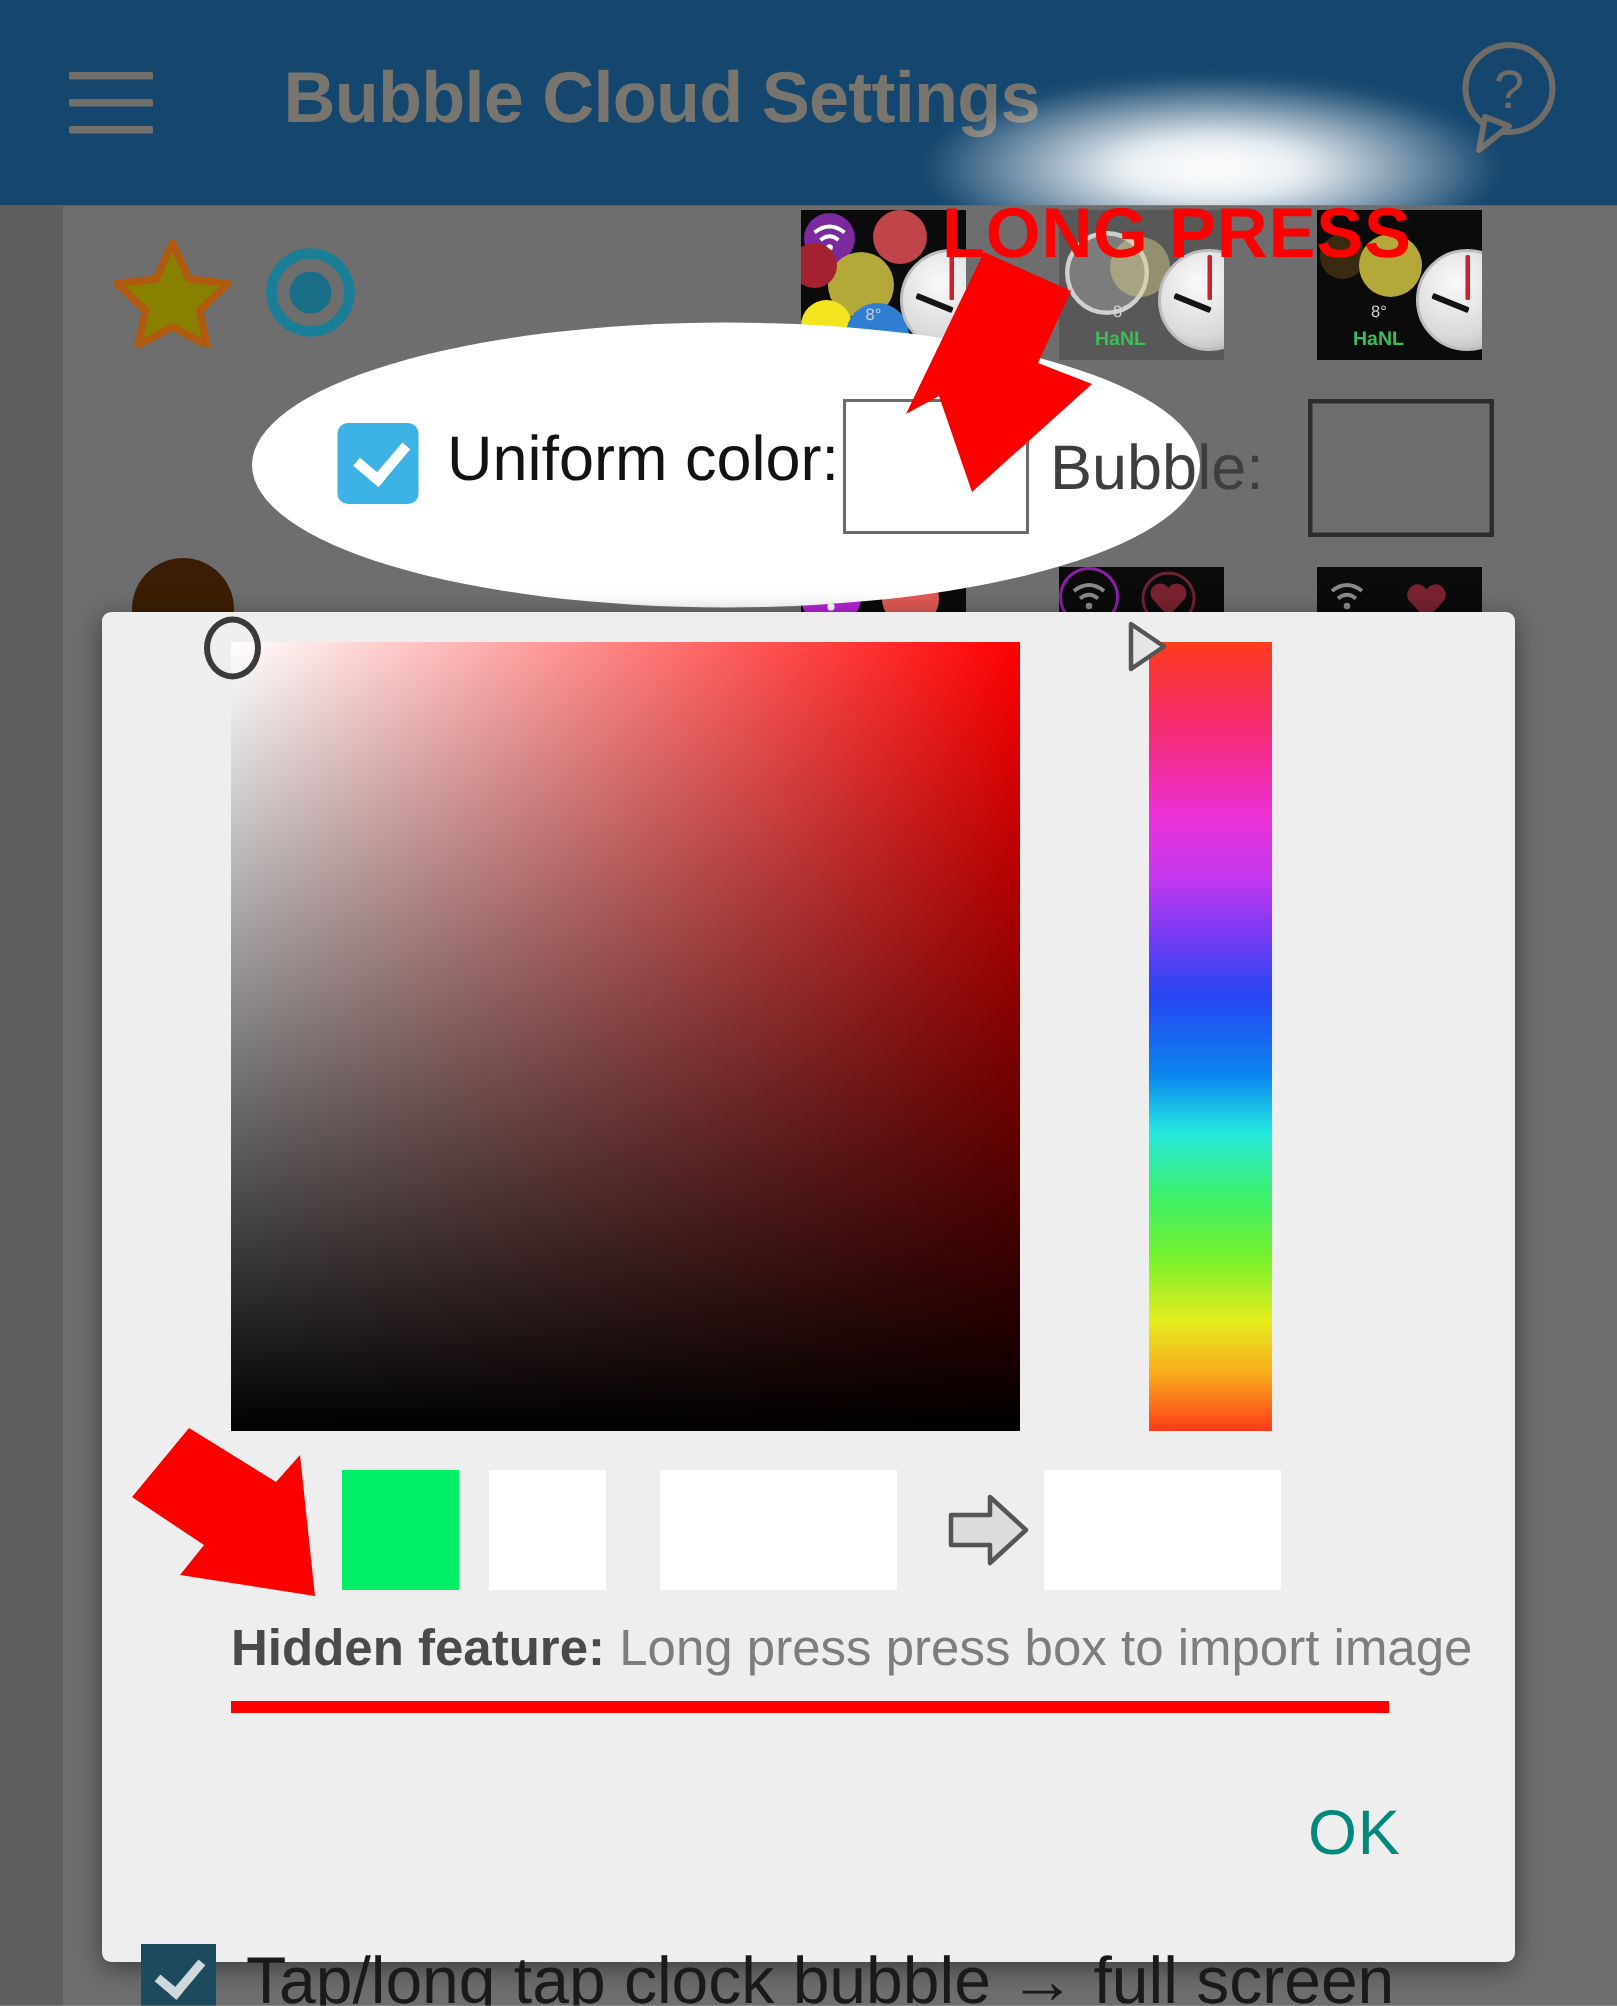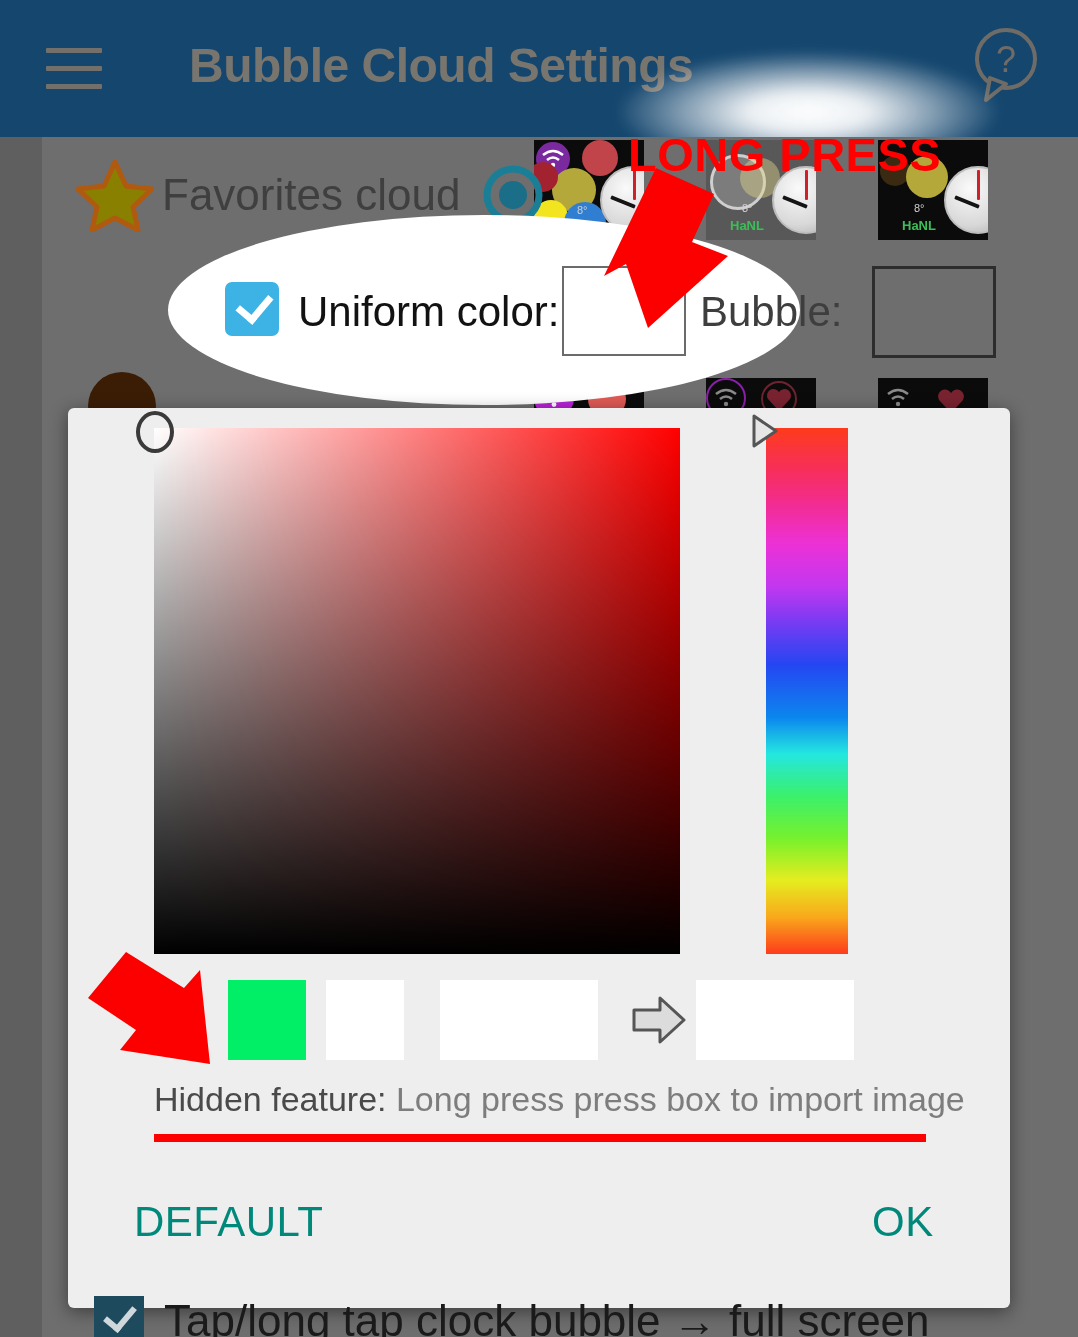--- a/index.html
+++ b/index.html
@@ -80,21 +80,21 @@
 
   .wifi-glyph { position: absolute; }
 
   
   .ellipse-hl {
     position: absolute; left: 168px; top: 215px; width: 632px; height: 190px;
     background: #ffffff; border-radius: 50%;
   }
 
   .uniform-row {
-    position: absolute; left: 225px; top: 282px; display: flex; align-items: flex-end;
+    position: absolute; left: 225px; top: 282px; display: flex; align-items: flex-start;
   }
   .cb-blue {
     width: 54px; height: 54px; background: #3cb2e5; border-radius: 7px;
     position: relative; flex: 0 0 auto;
   }
   .cb-blue:after {
     content:""; position: absolute; left: 13px; top: 12px;
     width: 26px; height: 15px; border-left: 7px solid #fff; border-bottom: 7px solid #fff;
     transform: rotate(-50deg);
   }
@@ -157,21 +157,21 @@
   .sw-green { left: 160px; width: 78px; height: 80px; background: #00ef66; }
   .sw-w1   { left: 258px; width: 78px; height: 80px; background: #ffffff; }
   .sw-w2   { left: 372px; width: 158px; height: 80px; background: #ffffff; }
   .sw-arrow{ left: 562px; top: 22px; width: 58px; height: 56px; }
   .sw-w3   { left: 628px; width: 158px; height: 80px; background: #ffffff; }
 
   .hint-line {
     position: absolute; left: 86px; top: 672px; width: 780px;
     font-size: 34px; color: #7d7d7d; white-space: nowrap;
   }
-  .hint-line b { color: #4a4a4a; font-weight: normal; }
+  .hint-line b { color: #4a4a4a; font-weight: bold; }
   .hint-underline {
     position: absolute; left: 86px; top: 726px; width: 772px; height: 8px; background: #ff0000;
   }
 
   .btn-row { position: absolute; left: 0; top: 790px; width: 942px; height: 80px; }
   .dlg-btn {
     position: absolute; top: 0;
     font-size: 42px; color: #00897b; letter-spacing: 0.5px;
     background: none; border: 0; font-family: "Liberation Sans", sans-serif;
     cursor: pointer;
@@ -289,21 +289,20 @@
       </svg>
     </div>
   </div>
 
   <div style="position:absolute;left:88px;top:372px;width:68px;height:68px;border-radius:50%;background:#3b1d05;"></div>
 
   <div class="row-favorites">
     <svg class="star-icon" viewBox="0 0 78 74">
       <path d="M39 4 L50 28 L76 31 L57 49 L62 72 L39 60 L16 72 L21 49 L2 31 L28 28 Z" fill="#8a8000" stroke="#b05a10" stroke-width="5" stroke-linejoin="round"></path>
     </svg>
-    <div class="fav-label">Favorites cloud</div>
     <svg class="radio-sel" viewBox="0 0 62 62">
       <circle cx="31" cy="31" r="26" fill="none" stroke="#1b7e97" stroke-width="7"></circle>
       <circle cx="31" cy="31" r="14" fill="#1b6e87"></circle>
     </svg>
   </div>
 
   <div class="ellipse-hl"></div>
 
   <div class="uniform-row">
     <div class="cb-blue"></div>
@@ -335,21 +334,20 @@
       </svg>
       <div class="swatch sw-w3"></div>
     </div>
 
     <div class="hint-line">
       <b>Hidden feature:</b><span> Long press press box to import image</span>
     </div>
     <div class="hint-underline"></div>
 
     <div class="btn-row">
-      <button class="dlg-btn btn-default">DEFAULT</button>
       <button class="dlg-btn btn-ok">OK</button>
     </div>
   </div>
 
   <svg class="arrow-bottom" viewBox="0 0 135 125">
     <polygon points="38,0 96,36 112,18 122,112 32,98 48,78 0,46" fill="#fc0000"></polygon>
   </svg>
 
   <div class="bottom-row">
     <div class="cb-dark"></div>

